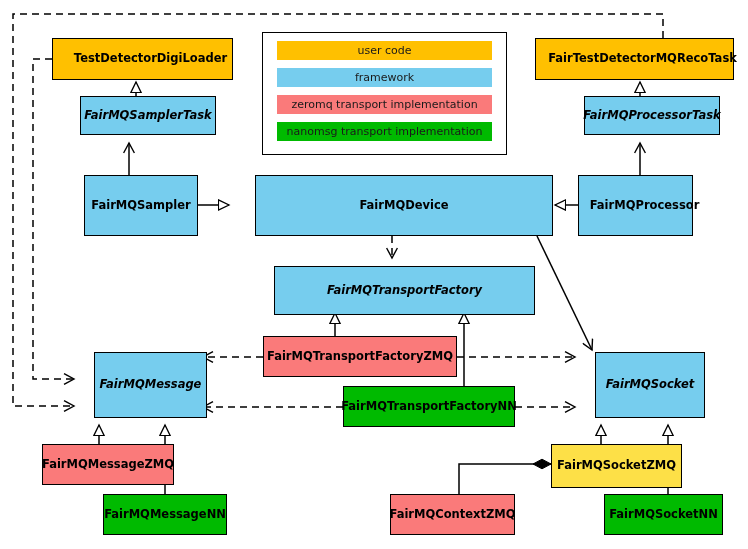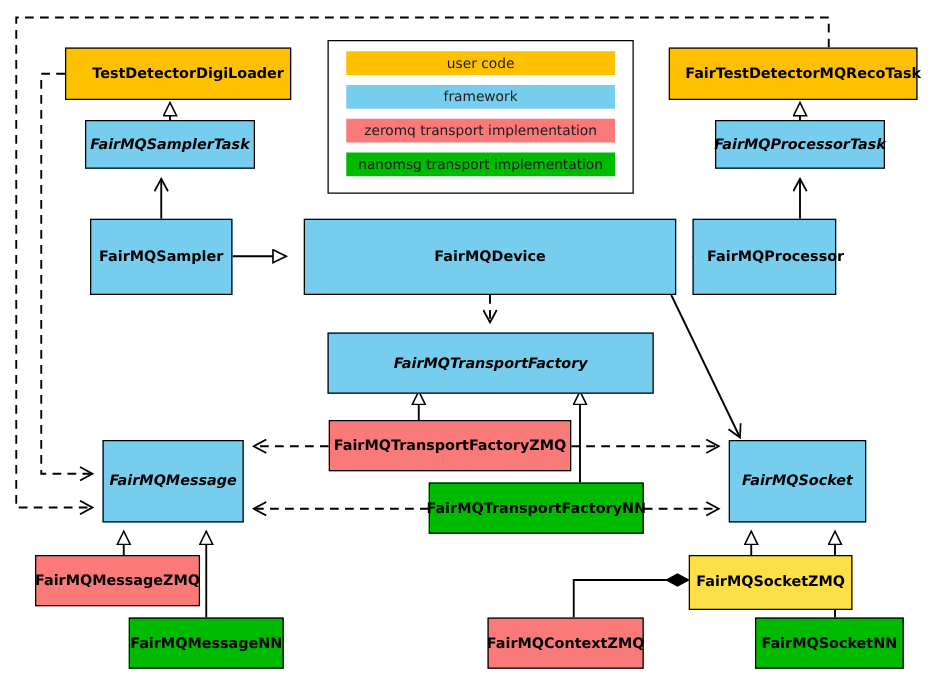--- a/index.html
+++ b/index.html
@@ -5,21 +5,21 @@
   html,body{margin:0;padding:0;background:#ffffff;}
   #stage{position:relative;width:748px;height:549px;background:#ffffff;
          font-family:"DejaVu Sans","Liberation Sans",sans-serif;overflow:hidden;}
   svg#wires{position:absolute;left:0;top:0;width:748px;height:549px;}
 
   .node{position:absolute;box-sizing:border-box;border:1.6px solid #000;
         display:flex;align-items:center;justify-content:center;text-align:center;
         font-size:11.5px;font-weight:bold;color:#000;line-height:1.15;z-index:3;}
   .node.it{font-style:italic;}
   .c-user{background:#ffc000;padding-left:16px;}
-  .c-fw{background:#76cdee;}
+  .c-fw{background:#76cdee;margin-left:12px;}
   .c-zmq{background:#fa7a7a;}
   .c-nn{background:#00ba00;text-align:center;}
 
   #legend{position:absolute;left:262px;top:32px;width:245px;height:123px;
           background:#fff;border:1.6px solid #000;z-index:4;
           padding:8px 14px;box-sizing:border-box;}
   .lg-row{height:19px;margin-bottom:8px;display:flex;align-items:center;
           justify-content:center;font-size:11px;color:#1a1a1a;font-weight:normal;}
 </style>
 </head>
@@ -116,39 +116,39 @@
       </div>
       <div class="node c-fw it" style="left: 572px; top: 96px; width: 136px; height: 39px; background: rgb(118, 205, 238);">
         <span>FairMQProcessorTask</span>
       </div>
       <div class="node c-fw" style="left: 72px; top: 175px; width: 114px; height: 61px; background: rgb(118, 205, 238);">
         <span>FairMQSampler</span>
       </div>
       <div class="node c-fw" style="left: 243px; top: 175px; width: 298px; height: 61px; background: rgb(118, 205, 238);">
         <span>FairMQDevice</span>
       </div>
-      <div class="node c-fw" style="left: 554px; top: 175px; width: 115px; height: 61px; background: rgb(118, 205, 238); padding-left: 18px;">
+      <div class="node c-fw" style="left: 566px; top: 175px; width: 115px; height: 61px; background: rgb(118, 205, 238); padding-left: 18px;">
         <span>FairMQProcessor</span>
       </div>
       <div class="node c-fw it" style="left: 262px; top: 266px; width: 261px; height: 49px; background: rgb(118, 205, 238);">
         <span>FairMQTransportFactory</span>
       </div>
       <div class="node c-zmq" style="left: 263px; top: 336px; width: 194px; height: 41px; background: rgb(250, 122, 122);">
         <span>FairMQTransportFactoryZMQ</span>
       </div>
       <div class="node c-nn" style="left: 343px; top: 386px; width: 172px; height: 41px; background: rgb(0, 186, 0);">
         <span>FairMQTransportFactoryNN</span>
       </div>
       <div class="node c-fw it" style="left: 82px; top: 352px; width: 113px; height: 66px; background: rgb(118, 205, 238);">
         <span>FairMQMessage</span>
       </div>
       <div class="node c-fw it" style="left: 583px; top: 352px; width: 110px; height: 66px; background: rgb(118, 205, 238);">
         <span>FairMQSocket</span>
       </div>
-      <div class="node c-zmq" style="left: 28px; top: 444px; width: 132px; height: 41px; background: rgb(250, 122, 122); justify-content: center;">
+      <div class="node c-zmq" style="left: 42px; top: 444px; width: 132px; height: 41px; background: rgb(250, 122, 122); justify-content: center;">
         <span>FairMQMessageZMQ</span>
       </div>
       <div class="node c-nn" style="left: 103px; top: 494px; width: 124px; height: 41px; background: rgb(0, 186, 0);">
         <span>FairMQMessageNN</span>
       </div>
       <div class="node c-zmq" style="left: 551px; top: 444px; width: 131px; height: 44px; background: #fde047; justify-content: center;">
         <span>FairMQSocketZMQ</span>
       </div>
       <div class="node c-nn" style="left: 604px; top: 494px; width: 119px; height: 41px; background: rgb(0, 186, 0);">
         <span>FairMQSocketNN</span>

